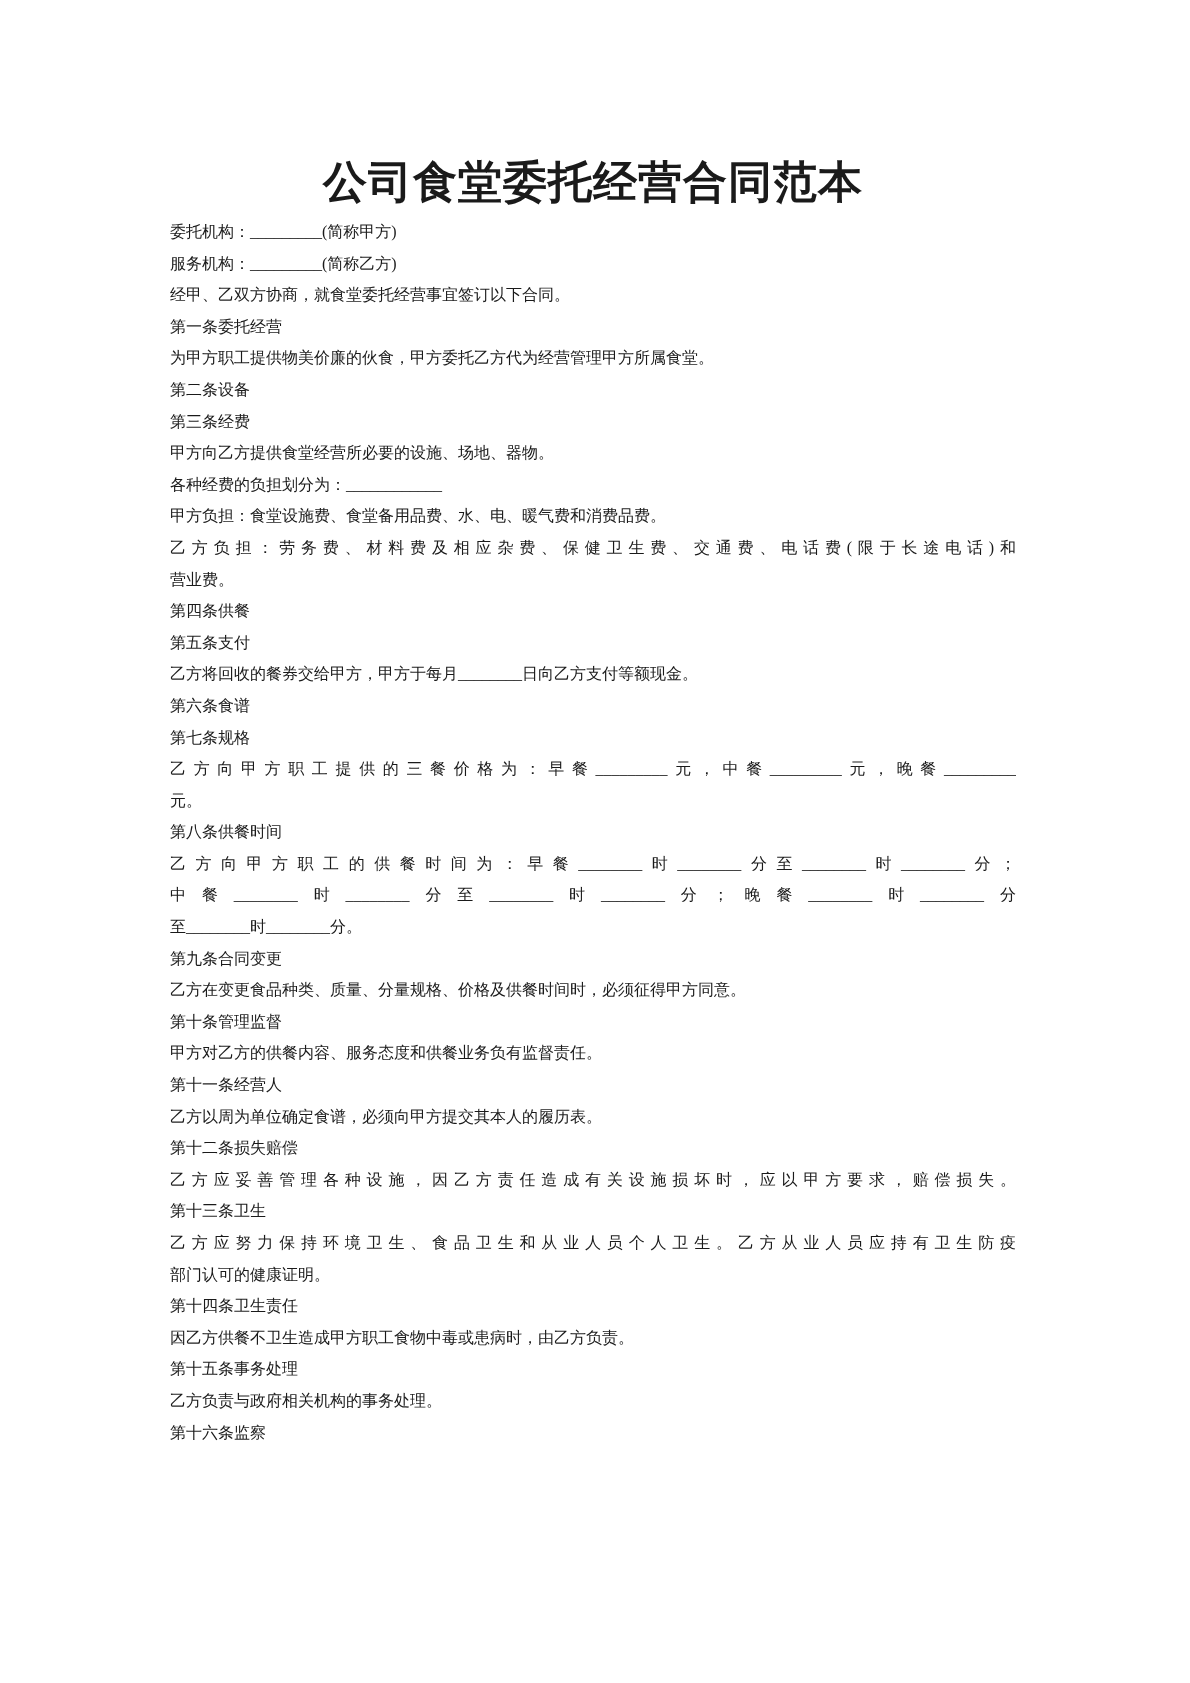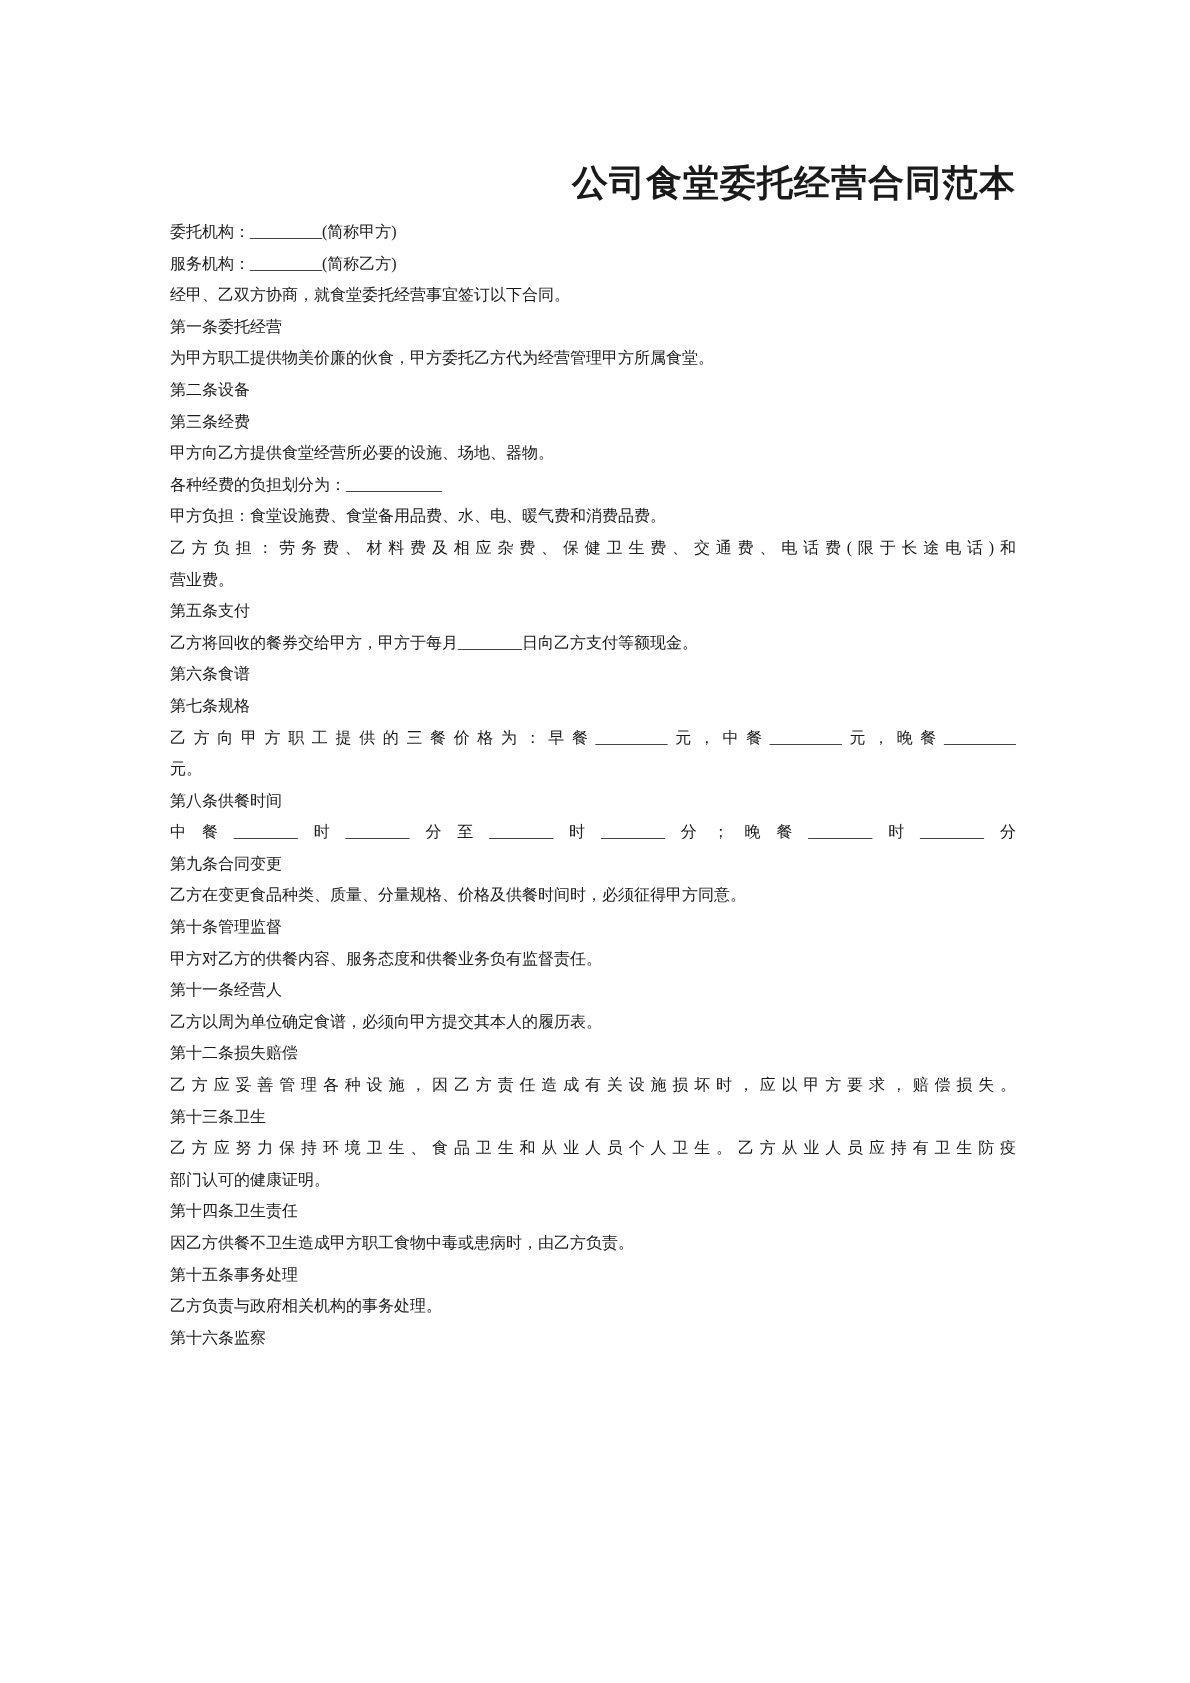--- a/index.html
+++ b/index.html
@@ -22,24 +22,24 @@
     background: #ffffff;
   }
   .content {
     position: absolute;
     left: 170px;
     top: 160px;
     width: 846px;
   }
   .doc-title {
     margin: 0 0 10px 0;
-    font-size: 36px;
+    font-size: 44px;
     font-weight: bold;
     line-height: 46px;
-    text-align: right;
+    text-align: center;
     letter-spacing: 1px;
     white-space: nowrap;
   }
   .line {
     font-size: 16px;
     line-height: 31.6px;
     height: 31.6px;
     white-space: nowrap;
     text-align: left;
   }
@@ -62,28 +62,31 @@
     <div class="line">经甲、乙双方协商，就食堂委托经营事宜签订以下合同。</div>
     <div class="line">第一条委托经营</div>
     <div class="line">为甲方职工提供物美价廉的伙食，甲方委托乙方代为经营管理甲方所属食堂。</div>
     <div class="line">第二条设备</div>
     <div class="line">第三条经费</div>
     <div class="line">甲方向乙方提供食堂经营所必要的设施、场地、器物。</div>
     <div class="line">各种经费的负担划分为：____________</div>
     <div class="line">甲方负担：食堂设施费、食堂备用品费、水、电、暖气费和消费品费。</div>
     <div class="line just">乙方负担：劳务费、材料费及相应杂费、保健卫生费、交通费、电话费(限于长途电话)和</div>
     <div class="line">营业费。</div>
+    <div class="line">第四条供餐</div>
     <div class="line">第五条支付</div>
     <div class="line">乙方将回收的餐券交给甲方，甲方于每月________日向乙方支付等额现金。</div>
     <div class="line">第六条食谱</div>
     <div class="line">第七条规格</div>
     <div class="line just">乙方向甲方职工提供的三餐价格为：早餐_________元，中餐_________元，晚餐_________</div>
     <div class="line">元。</div>
     <div class="line">第八条供餐时间</div>
+    <div class="line just">乙方向甲方职工的供餐时间为：早餐________时________分至________时________分；</div>
     <div class="line just">中餐________时________分至________时________分；晚餐________时________分</div>
+    <div class="line">至________时________分。</div>
     <div class="line">第九条合同变更</div>
     <div class="line">乙方在变更食品种类、质量、分量规格、价格及供餐时间时，必须征得甲方同意。</div>
     <div class="line">第十条管理监督</div>
     <div class="line">甲方对乙方的供餐内容、服务态度和供餐业务负有监督责任。</div>
     <div class="line">第十一条经营人</div>
     <div class="line">乙方以周为单位确定食谱，必须向甲方提交其本人的履历表。</div>
     <div class="line">第十二条损失赔偿</div>
     <div class="line just">乙方应妥善管理各种设施，因乙方责任造成有关设施损坏时，应以甲方要求，赔偿损失。</div>
     <div class="line">第十三条卫生</div>
     <div class="line just">乙方应努力保持环境卫生、食品卫生和从业人员个人卫生。乙方从业人员应持有卫生防疫</div>

